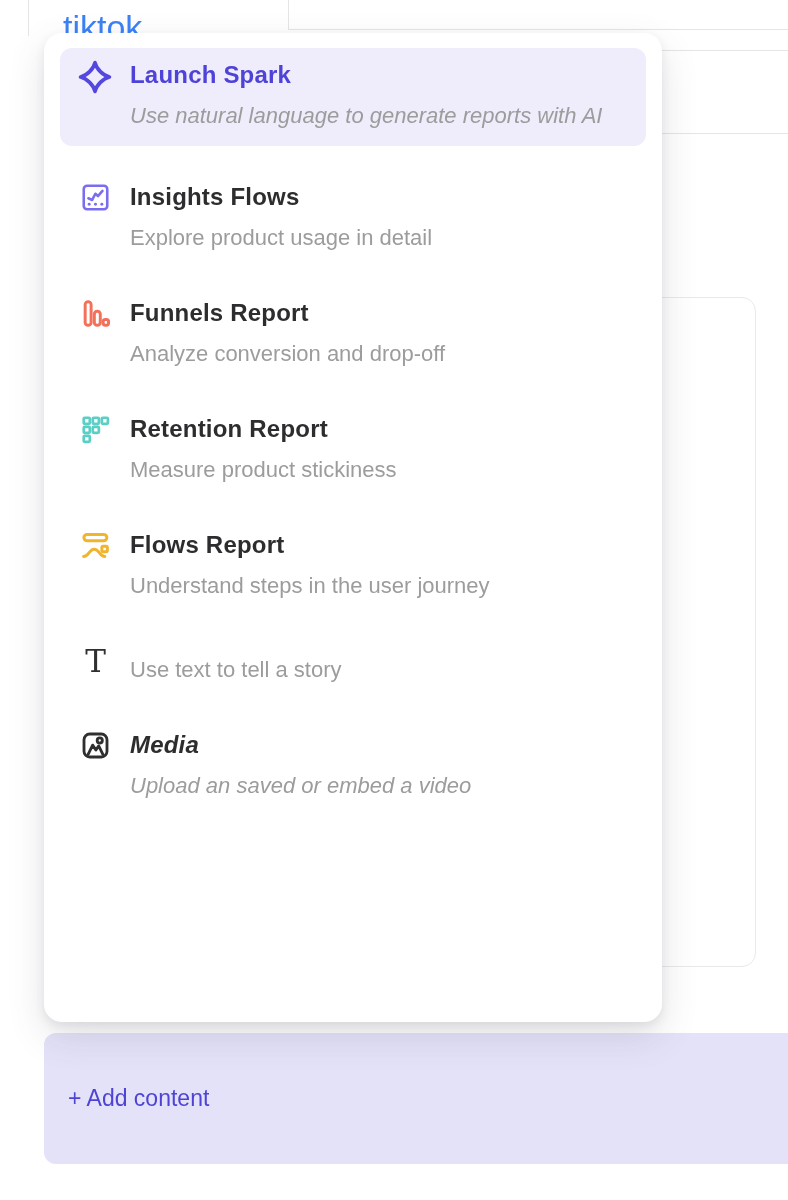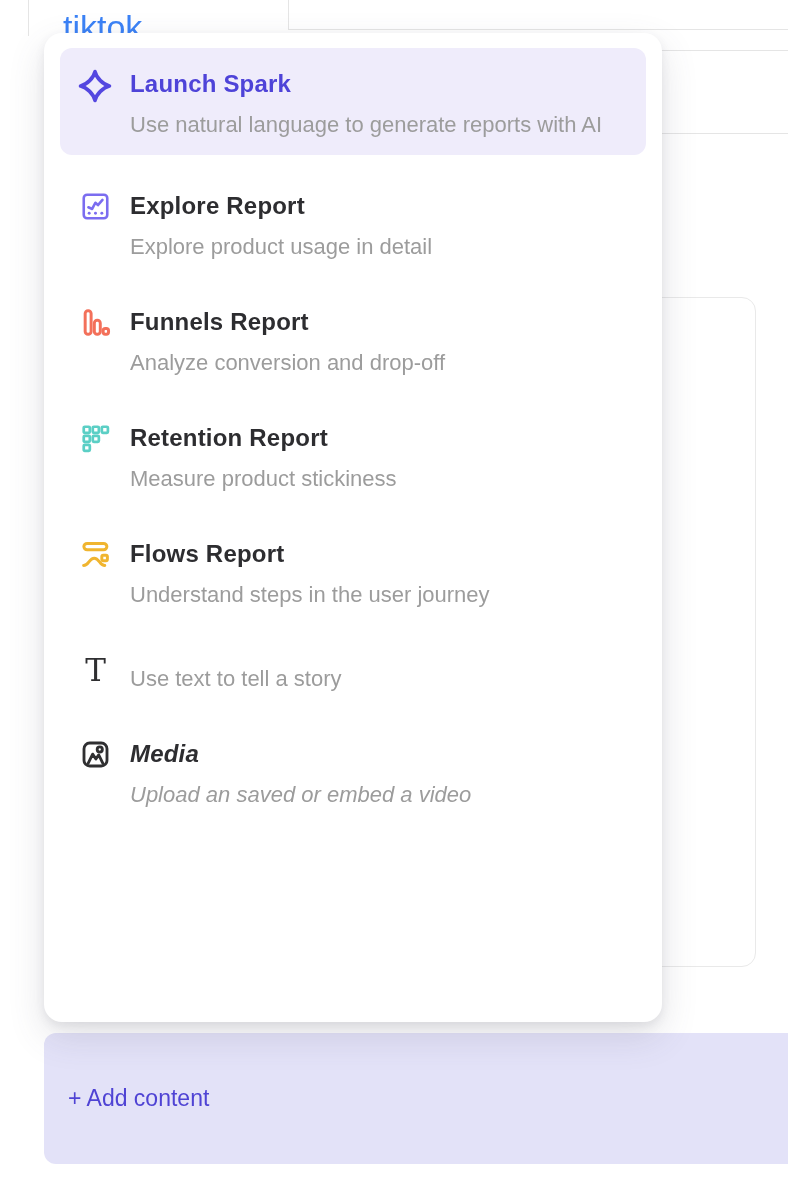--- a/index.html
+++ b/index.html
@@ -27,36 +27,36 @@
     position:absolute;left:44px;top:33px;width:618px;height:989px;
     background:#ffffff;border-radius:18px;z-index:5;box-sizing:border-box;
     padding:15px 16px 0 16px;
     box-shadow:0 4px 10px rgba(80,80,100,.10),0 14px 36px rgba(80,80,100,.16);
   }
   .item{
     display:flex;align-items:flex-start;
     padding:13px 18px;border-radius:12px;margin-bottom:13px;cursor:pointer;
   }
   .item.highlight{
-    background:#efecfb;padding:20px 18px 10px 18px;margin-bottom:22px;
+    background:#efecfb;padding:11px 18px 10px 18px;margin-bottom:22px;
   }
   .icol{
     width:34px;flex:0 0 34px;margin-right:18px;
     display:flex;justify-content:center;align-items:flex-start;padding-top:1px;
   }
   .icol svg{display:block;}
   .txt{flex:1;min-width:0;}
   .title{
     font-size:24px;font-weight:bold;color:#2d2d30;line-height:32px;letter-spacing:.2px;
   }
   .item.highlight .title{color:#4e43d8;}
   .desc{
     font-size:22px;color:#9c9c9c;line-height:40px;margin-top:5px;font-weight:normal;
   }
-  .item.highlight .desc{max-width:488px;}
+  .item.highlight .desc{max-width:488px;font-style:italic;}
   .item:last-child{margin-bottom:0;font-style:italic;}
   
   .add-bar{
     position:absolute;left:44px;top:1033px;width:756px;height:131px;
     background:#e3e2f8;border-radius:12px;z-index:4;
     display:flex;align-items:center;padding-left:24px;box-sizing:border-box;cursor:pointer;
   }
   .add-bar span{font-size:23px;color:#4f43d4;}
 </style>
 </head>
@@ -89,21 +89,21 @@
     <span class="icol">
       <svg width="31" height="31" viewBox="0 0 24 24" fill="none">
         <rect x="2.9" y="2.9" width="18.2" height="18.2" rx="2.6" stroke="#7b6df0" stroke-width="2"></rect>
         <polyline points="6.5,12.6 9.4,13.9 11.9,9.1 13.9,10.9 17.4,6.9" stroke="#7b6df0" stroke-width="2" stroke-linecap="round" stroke-linejoin="round"></polyline>
         <circle cx="7.1" cy="17.2" r="1.15" fill="#7b6df0"></circle>
         <circle cx="12" cy="17.2" r="1.15" fill="#7b6df0"></circle>
         <circle cx="16.9" cy="17.2" r="1.15" fill="#7b6df0"></circle>
       </svg>
     </span>
     <div class="txt">
-      <div class="title">Explore Report</div>
+      <div class="title">Insights Flows</div>
       <div class="desc">Explore product usage in detail</div>
     </div>
   </div>
 
   <div class="item">
     <span class="icol">
       <svg width="31" height="31" viewBox="0 0 24 24" fill="none" stroke="#f3705a" stroke-width="2.3">
         <rect x="4" y="2.9" width="4.6" height="18.2" rx="2.2"></rect>
         <rect x="11.1" y="10.3" width="4.6" height="10.8" rx="2.2"></rect>
         <rect x="17.9" y="16.7" width="4.2" height="4.4" rx="1.7"></rect>

